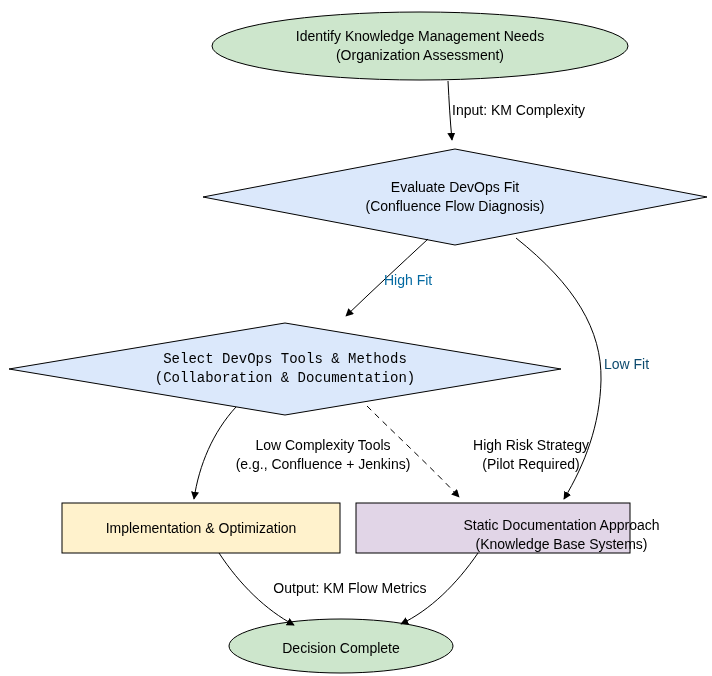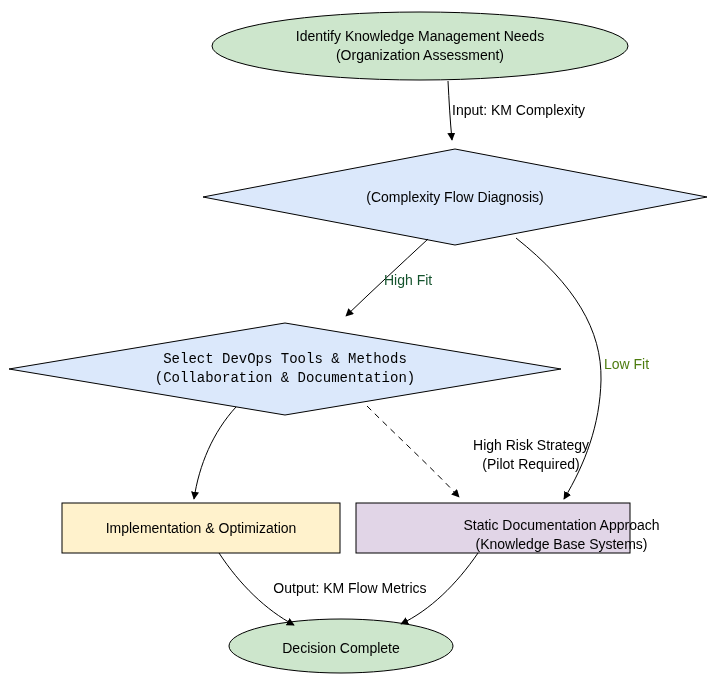--- a/index.html
+++ b/index.html
@@ -51,21 +51,22 @@
 
     <path class="edge" d="M478,553 C456,585 430,610 401,624" marker-end="url(#arrow)"></path>
   </svg>
 
   <div class="node-label" style="left:212px;top:12px;width:416px;height:68px;">
     <div>Identify Knowledge Management Needs</div>
     <div>(Organization Assessment)</div>
   </div>
 
   <div class="node-label" style="left:205px;top:149px;width:500px;height:96px;">
-    <div>(Complexity Flow Diagnosis)</div>
+    <div>Evaluate DevOps Fit</div>
+    <div>(Confluence Flow Diagnosis)</div>
   </div>
 
   <div class="node-label" style="left:10px;top:323px;width:550px;height:92px;font-family:Liberation Mono, monospace;">
     <div>Select DevOps Tools &amp; Methods</div>
     <div>(Collaboration &amp; Documentation)</div>
   </div>
 
   <div class="node-label" style="left:62px;top:503px;width:278px;height:50px;">
     <div>Implementation &amp; Optimization</div>
   </div>
@@ -74,24 +75,28 @@
     <div>Static Documentation Approach</div>
     <div>(Knowledge Base Systems)</div>
   </div>
 
   <div class="node-label" style="left:229px;top:620px;width:224px;height:56px;">
     <div>Decision Complete</div>
   </div>
 
   <div class="edge-label" style="left:452px;top:101px;width:190px;">Input: KM Complexity</div>
 
-  <div class="edge-label" style="left: 384px; top: 271px; width: 80px; color: #14532d;">High Fit</div>
+  <div class="edge-label" style="left: 384px; top: 271px; width: 80px; color: #0369a1;">High Fit</div>
 
-  <div class="edge-label" style="left: 604px; top: 355px; width: 70px; color: #4d7c0f;">Low Fit</div>
+  <div class="edge-label" style="left: 604px; top: 355px; width: 70px; color: #0c4a6e;">Low Fit</div>
 
+  <div class="edge-label center" style="left:203px;top:436px;width:240px;">
+    <div>Low Complexity Tools</div>
+    <div>(e.g., Confluence + Jenkins)</div>
+  </div>
 
   <div class="edge-label center" style="left:250px;top:579px;width:200px;">Output: KM Flow Metrics</div>
 
   <div class="edge-label center" style="left:431px;top:436px;width:200px;">
     <div>High Risk Strategy</div>
     <div>(Pilot Required)</div>
   </div>
 
 </div>
 

